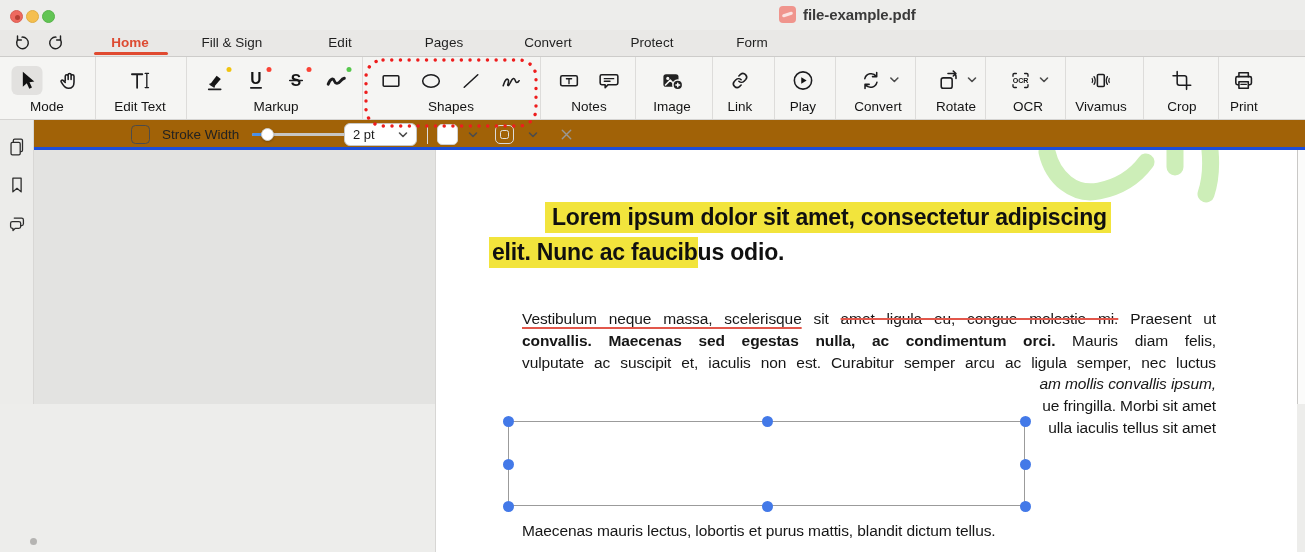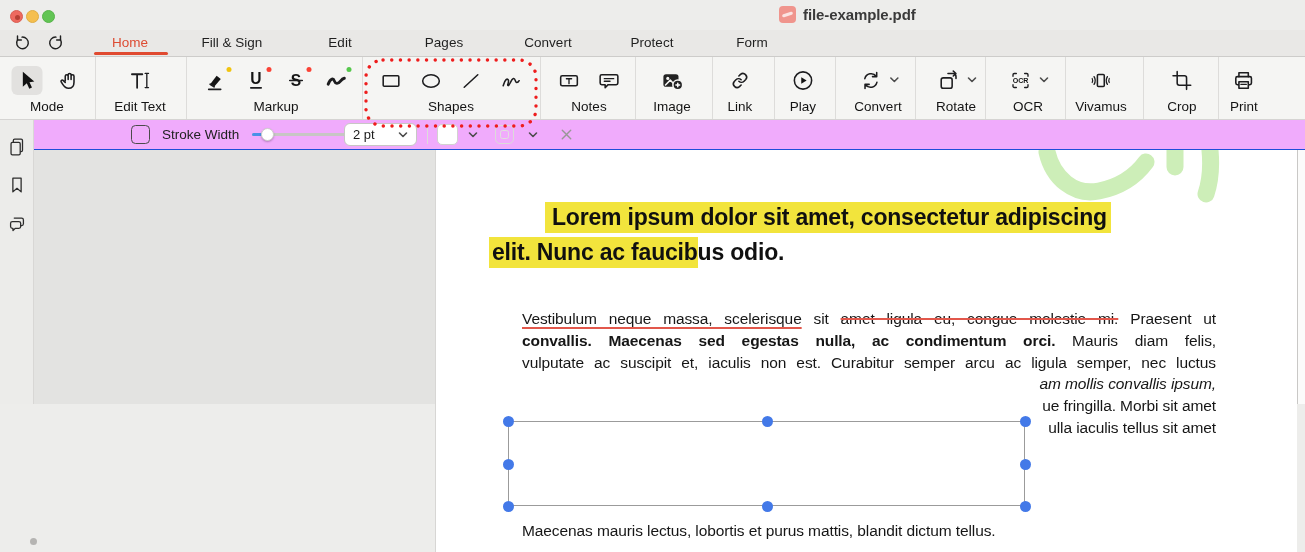--- a/index.html
+++ b/index.html
@@ -36,21 +36,21 @@
   .tico svg { width:25px; height:25px; stroke:#1d1d1f; fill:none; stroke-width:1.5; stroke-linecap:round; stroke-linejoin:round; }
   .tlabel { margin-top:3px; font-size:13.5px; color:#141414; white-space:nowrap; }
   .cdot { position:absolute; right:-2px; top:0px; width:5.5px; height:5.5px; border-radius:50%; }
   .chev { width:10px; height:8px; stroke:#4c4c4c; fill:none; stroke-width:1.6; stroke-linecap:round; stroke-linejoin:round; }
   .iconrow { display:flex; align-items:center; gap:5px; height:32px; }
 
   
   .dashbox { position:absolute; left:362px; top:56px; width:178px; height:74px; z-index:20; pointer-events:none; }
 
   
-  .formatbar { position:absolute; left:34px; top:120px; right:0; height:30px; background:#f0abfc; border-bottom:1px solid #1d4ed8; }
+  .formatbar { position:absolute; left:34px; top:120px; right:0; height:30px; background:#a16207; border-bottom:3px solid #1d4ed8; }
   .fb-item { position:absolute; top:0; height:29px; display:flex; align-items:center; }
   .shapechip { left:94px; width:24px; justify-content:center; }
   .shapechip span { width:19px; height:19px; border:1.7px solid #4b4b4b; border-radius:4.5px; }
   .fb-label { left:128px; font-size:13.5px; color:#222; }
   .slider { left:218px; width:131px; }
   .slider .track { position:relative; width:131px; height:3.5px; border-radius:2px; background:#c7c6c4; }
   .slider .fill { position:absolute; left:0; top:0; height:3.5px; border-radius:2px; background:#4a90e8; width:14px; }
   .slider .thumb { position:absolute; left:9px; top:-5px; width:13px; height:13px; border-radius:50%; background:#fff; border:0.5px solid #cfcecc; box-shadow:0 1px 2px rgba(0,0,0,.25); }
   .ptbox { left:310px; width:73px; height:23px; top:3px; background:#fff; border:1px solid #c8c7c5; border-radius:6px; padding:0 8px; display:flex; align-items:center; justify-content:space-between; }
   .ptbox .v { font-size:13px; color:#1c1c1c; }
@@ -118,21 +118,21 @@
       </svg>
     </span>
     <span class="histbtn" style="left:46px;">
       <svg viewBox="0 0 24 24" style="width:20px;height:20px;stroke:#1f1f1f;fill:none;stroke-width:1.7;stroke-linecap:round;stroke-linejoin:round;">
         <g transform="scale(-1,1) translate(-24,0)">
             <path d="M6.6 8.2 A 7 7 0 1 0 12 4.9"></path>
             <path d="M6.6 3.6 V8.3 H11.2"></path>
           </g>
       </svg>
     </span>
-    <span class="tab active" style="left:130px;">Home</span>
+    <span class="tab active" style="left:130px;font-weight:bold;">Home</span>
     <span class="tab" style="left:232px;">Fill &amp; Sign</span>
     <span class="tab" style="left:340px;">Edit</span>
     <span class="tab" style="left:444px;">Pages</span>
     <span class="tab" style="left:548px;">Convert</span>
     <span class="tab" style="left:652px;">Protect</span>
     <span class="tab" style="left:752px;">Form</span>
     <span class="tab-underline"></span>
   </div>
 
   <div class="toolbar">

